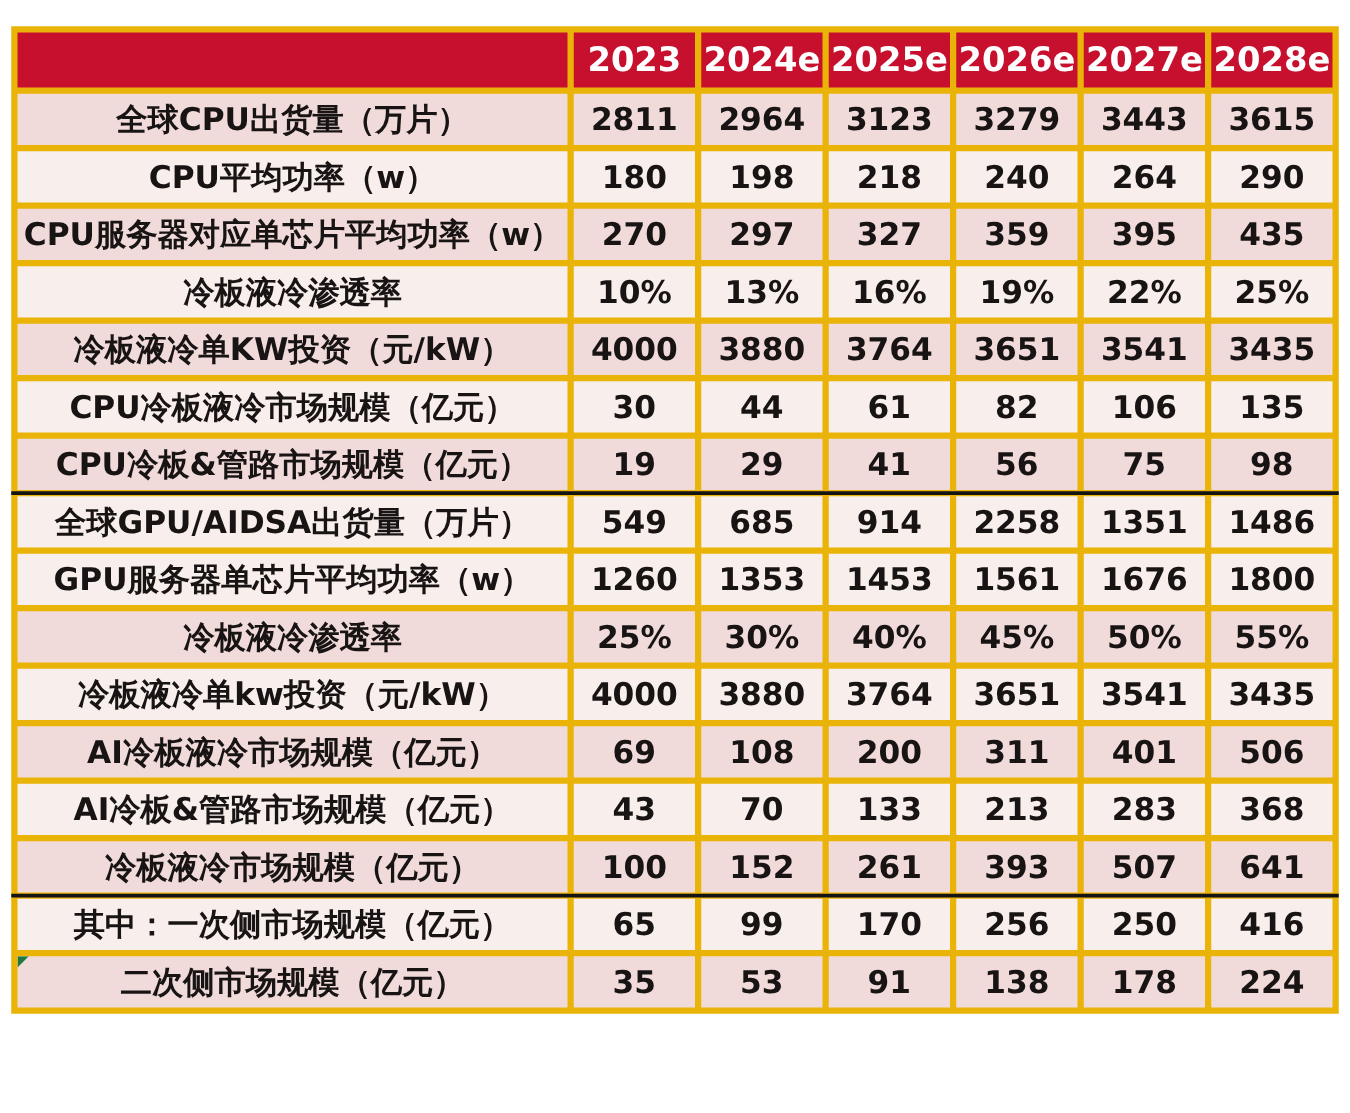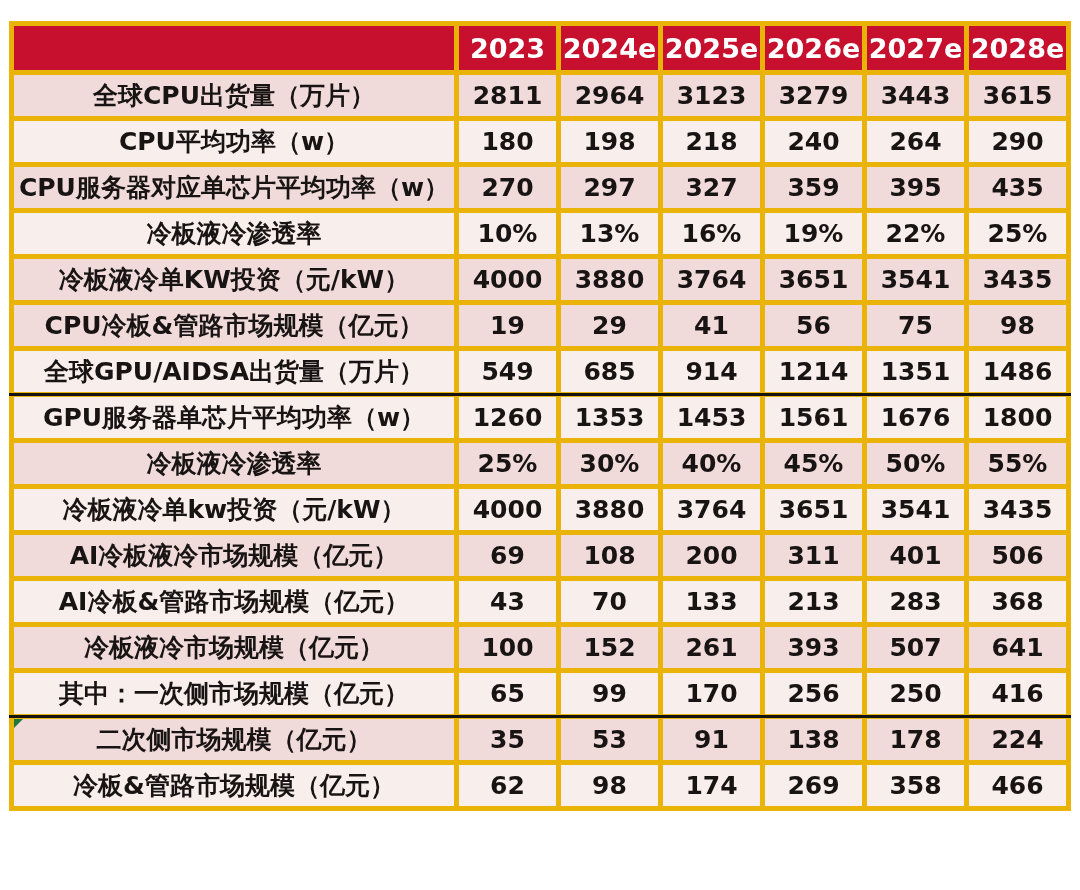--- a/index.html
+++ b/index.html
@@ -83,35 +83,44 @@
         </tr>
         <tr class="dark">
           <td class="row-label">冷板液冷单KW投资（元/kW）</td>
           <td>4000</td>
           <td>3880</td>
           <td>3764</td>
           <td>3651</td>
           <td>3541</td>
           <td>3435</td>
         </tr>
+        <tr class="light">
+          <td class="row-label">CPU冷板液冷市场规模（亿元）</td>
+          <td>30</td>
+          <td>44</td>
+          <td>61</td>
+          <td>82</td>
+          <td>106</td>
+          <td>135</td>
+        </tr>
         <tr class="dark">
           <td class="row-label">CPU冷板&amp;管路市场规模（亿元）</td>
           <td>19</td>
           <td>29</td>
           <td>41</td>
           <td>56</td>
           <td>75</td>
           <td>98</td>
         </tr>
         <tr class="light">
           <td class="row-label">全球GPU/AIDSA出货量（万片）</td>
           <td>549</td>
           <td>685</td>
           <td>914</td>
-          <td>1214</td>
+          <td>2258</td>
           <td>1351</td>
           <td>1486</td>
         </tr>
         <tr class="light">
           <td class="row-label">GPU服务器单芯片平均功率（w）</td>
           <td>1260</td>
           <td>1353</td>
           <td>1453</td>
           <td>1561</td>
           <td>1676</td>
@@ -173,26 +182,17 @@
         </tr>
         <tr class="dark italic">
           <td class="row-label"><div class="corner-marker"></div>二次侧市场规模（亿元）</td>
           <td>35</td>
           <td>53</td>
           <td>91</td>
           <td>138</td>
           <td>178</td>
           <td>224</td>
         </tr>
-        <tr class="light">
-          <td class="row-label">冷板&amp;管路市场规模（亿元）</td>
-          <td>62</td>
-          <td>98</td>
-          <td>174</td>
-          <td>269</td>
-          <td>358</td>
-          <td>466</td>
-        </tr>
       </tbody>
   </table>
 <div class="sep-line" style="top: 372px;"></div>
     <div class="sep-line" style="top: 694px;"></div>
   </div>
 
 </body></html>

